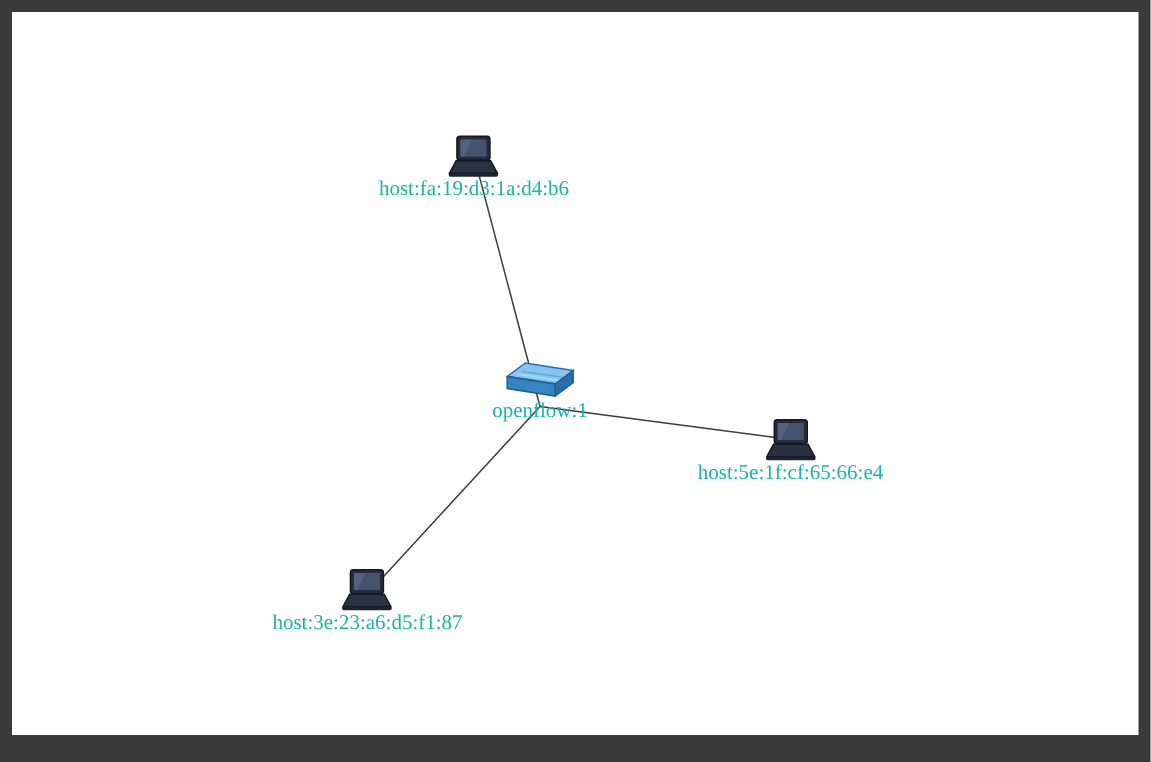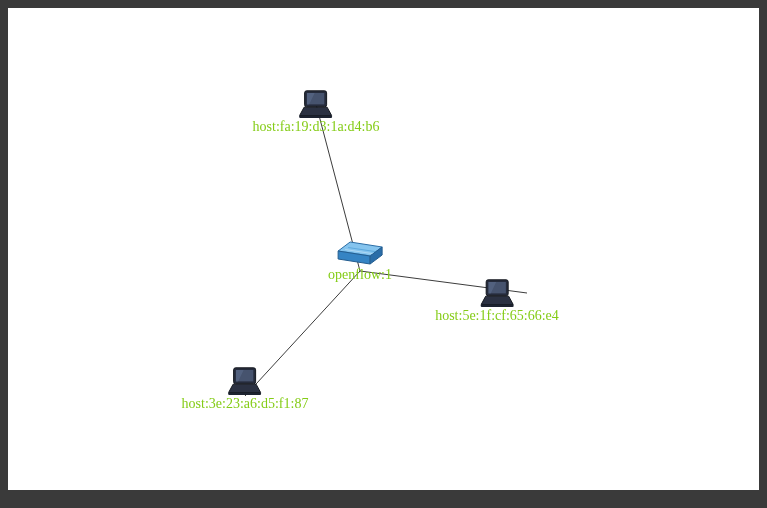--- a/index.html
+++ b/index.html
@@ -31,21 +31,21 @@
     position: absolute;
     display: flex;
     flex-direction: column;
     align-items: center;
     transform: translateX(-50%);
     cursor: move;
   }
   .node .icon { display: block; line-height: 0; }
   .node .label {
     font-size: 14px;
-    color: #84cc16;
+    color: #14b8a6;
     white-space: nowrap;
     margin-top: 0px;
     text-align: center;
   }
 </style>
 </head>
 <body>
 
 <div class="canvas"></div>
 
@@ -75,34 +75,34 @@
       <rect x="8" y="0.8" width="22" height="16" rx="2" fill="#252b3b" stroke="#14181f" stroke-width="1"></rect>
       <rect x="10.3" y="3" width="17.4" height="11.4" fill="#46536e"></rect>
       <polygon points="10.3,3 18,3 12.5,14.4 10.3,14.4" fill="#5d6d8e" opacity="0.55"></polygon>
       <polygon points="3,25.5 35,25.5 30.5,17.2 7.5,17.2" fill="#2b3142" stroke="#14181f" stroke-width="1"></polygon>
       <rect x="2.5" y="25.5" width="33" height="2.4" rx="1.2" fill="#1c2230"></rect>
     </svg>
   </span>
   <span class="label">host:fa:19:d3:1a:d4:b6</span>
 </div>
 
-<div class="node" style="left: 497px; top: 278.5px;">
+<div class="node" style="left: 527px; top: 278.5px;">
   <span class="icon">
     <svg width="38" height="29" viewBox="0 0 38 29" xmlns="http://www.w3.org/2000/svg">
       <rect x="8" y="0.8" width="22" height="16" rx="2" fill="#252b3b" stroke="#14181f" stroke-width="1"></rect>
       <rect x="10.3" y="3" width="17.4" height="11.4" fill="#46536e"></rect>
       <polygon points="10.3,3 18,3 12.5,14.4 10.3,14.4" fill="#5d6d8e" opacity="0.55"></polygon>
       <polygon points="3,25.5 35,25.5 30.5,17.2 7.5,17.2" fill="#2b3142" stroke="#14181f" stroke-width="1"></polygon>
       <rect x="2.5" y="25.5" width="33" height="2.4" rx="1.2" fill="#1c2230"></rect>
     </svg>
   </span>
   <span class="label">host:5e:1f:cf:65:66:e4</span>
 </div>
 
-<div class="node" style="left: 245px; top: 367px;">
+<div class="node" style="left: 245px; top: 379px;">
   <span class="icon">
     <svg width="38" height="29" viewBox="0 0 38 29" xmlns="http://www.w3.org/2000/svg">
       <rect x="8" y="0.8" width="22" height="16" rx="2" fill="#252b3b" stroke="#14181f" stroke-width="1"></rect>
       <rect x="10.3" y="3" width="17.4" height="11.4" fill="#46536e"></rect>
       <polygon points="10.3,3 18,3 12.5,14.4 10.3,14.4" fill="#5d6d8e" opacity="0.55"></polygon>
       <polygon points="3,25.5 35,25.5 30.5,17.2 7.5,17.2" fill="#2b3142" stroke="#14181f" stroke-width="1"></polygon>
       <rect x="2.5" y="25.5" width="33" height="2.4" rx="1.2" fill="#1c2230"></rect>
     </svg>
   </span>
   <span class="label">host:3e:23:a6:d5:f1:87</span>

